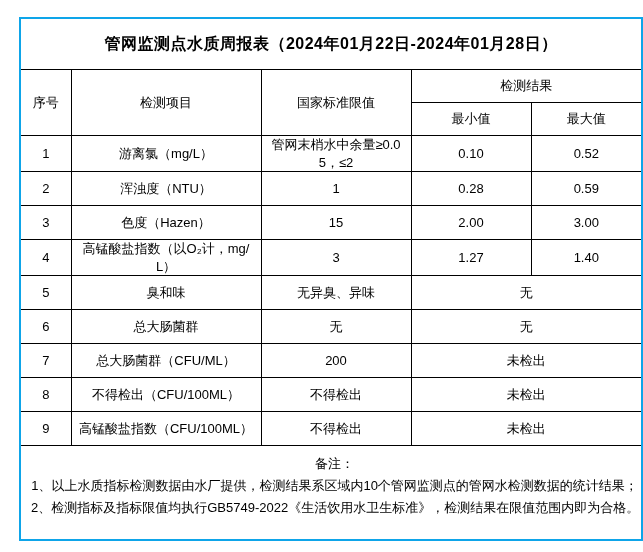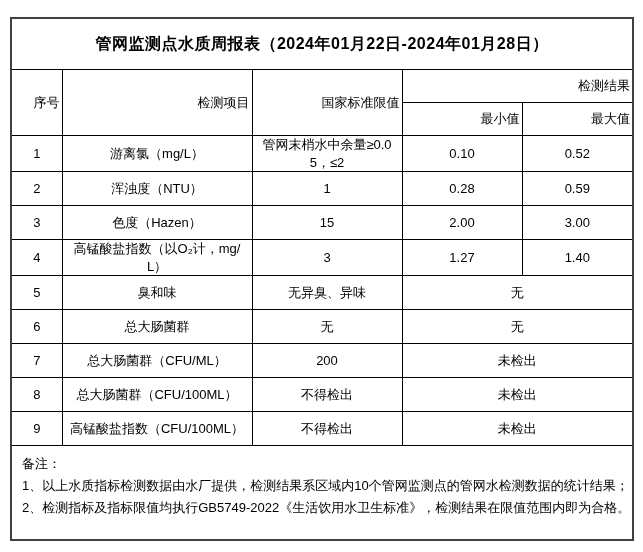--- a/index.html
+++ b/index.html
@@ -10,53 +10,52 @@
   .page {
     position: relative;
     width: 643px;
     height: 552px;
     background: #ffffff;
     font-family: "Liberation Sans", "DejaVu Sans", sans-serif;
     color: #000000;
   }
   table.report {
     position: absolute;
-    left: 10px;
+    left: 19px;
     top: 17px;
     width: 622px;
     border-collapse: collapse;
     table-layout: fixed;
-    border: 2px solid #404040;
+    border: 2px solid #0ea5e9;
   }
   table.report td {
     border: 1px solid #000000;
     text-align: center;
     vertical-align: middle;
     font-size: 13px;
     line-height: 1.35;
     padding: 0 2px;
     word-break: break-all;
     overflow: hidden;
   }
   tr.title-row td {
     height: 50px;
     font-size: 16px;
     font-weight: bold;
     letter-spacing: 0.5px;
   }
   tr.head-row td {
     height: 32px;
-    text-align: right;
   }
   tr.data-row td {
     height: 33px;
   }
   tr.notes-row td {
     height: 86px;
-    text-align: left;
+    text-align: center;
     vertical-align: top;
     padding: 7px 3px 0 10px;
   }
   .note-line {
     font-size: 13px;
     line-height: 22px;
     white-space: nowrap;
   }
 </style>
 </head>
@@ -129,21 +128,21 @@
       <td colspan="2">无</td>
     </tr>
     <tr class="data-row">
       <td>7</td>
       <td>总大肠菌群（CFU/ML）</td>
       <td>200</td>
       <td colspan="2">未检出</td>
     </tr>
     <tr class="data-row">
       <td>8</td>
-      <td>总大肠菌群（CFU/100ML）</td>
+      <td>不得检出（CFU/100ML）</td>
       <td>不得检出</td>
       <td colspan="2">未检出</td>
     </tr>
     <tr class="data-row">
       <td>9</td>
       <td>高锰酸盐指数（CFU/100ML）</td>
       <td>不得检出</td>
       <td colspan="2">未检出</td>
     </tr>
 

